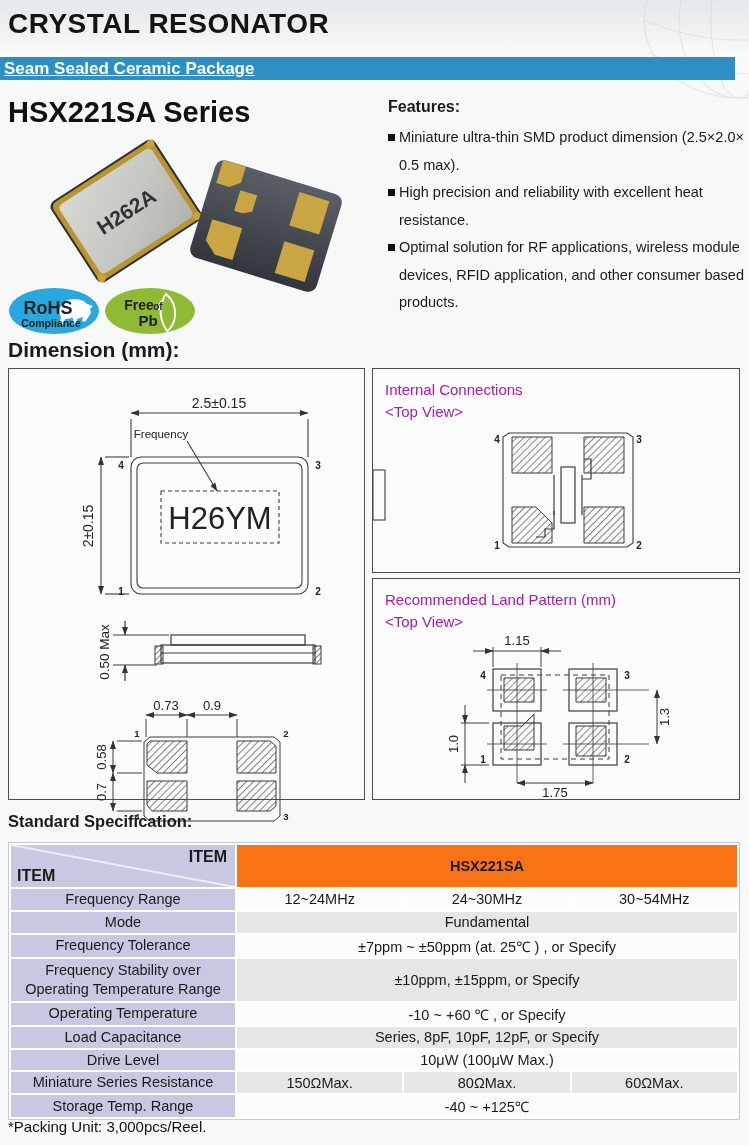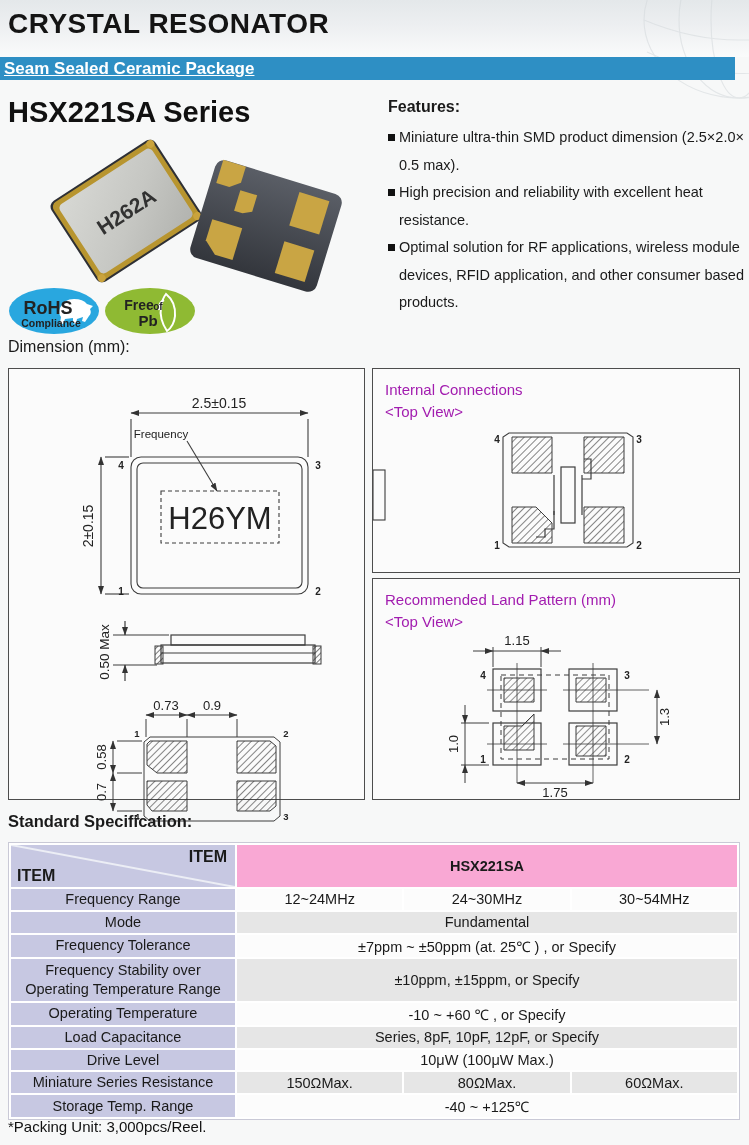--- a/index.html
+++ b/index.html
@@ -19,38 +19,38 @@
   .series { position:absolute; left:8px; top:96px; font-size:29px; font-weight:bold; color:#111; }
   .photo { position:absolute; left:48px; top:133px; }
   .badges { position:absolute; left:8px; top:286px; }
 
   .features { position:absolute; left:388px; top:98px; width:356px; }
   .features h3 { font-size:16px; font-weight:bold; margin-bottom:8px; }
   .feat { display:flex; align-items:flex-start; font-size:14.5px; line-height:1.9; }
   .feat .sq { flex:0 0 auto; width:7px; height:7px; background:#111; margin:10px 4px 0 0; }
 
   
-  .dim-h { position:absolute; left:8px; top:338px; font-size:16px; font-weight:normal; }
+  .dim-h { position:absolute; left:8px; top:338px; font-size:21px; font-weight:bold; }
   .panel { position:absolute; background:#fbfbfb; border:1.5px solid #4d4d4d; }
   .p-left { left:8px;  top:368px; width:357px; height:432px; }
   .p-ic   { left:372px; top:368px; width:368px; height:205px; }
   .p-lp   { left:372px; top:578px; width:368px; height:222px; }
   .ptitle { font-size:15px; color:#a21caf; padding:10px 0 0 12px; line-height:1.45; }
   svg text { font-family:"Liberation Sans", sans-serif; fill:#222; }
 
   
   .spec-h { position:absolute; left:8px; top:812px; font-size:16.5px; font-weight:bold; }
   .spec-wrap { position:absolute; left:8px; top:842px; width:732px; background:#fff; border:1px solid #c9c9d6; }
   table.spec { border-collapse:separate; border-spacing:2px; width:100%; background:#fff; }
   table.spec td { text-align:center; font-size:14.5px; padding:1px 2px; }
   td.lab { background:#c7c8e2; width:224px; line-height:1.3; }
   td.v0 { background:#fcfcfc; }
   td.v1 { background:#e6e6e6; }
   td.corner { background:#c7c8e2; position:relative; height:42px; }
-  td.model { background:#f9a8d4; font-size:17px; font-weight:bold; }
+  td.model { background:#f97316; font-size:17px; font-weight:bold; }
   .corner .t { position:absolute; right:8px; top:3px; font-size:16px; font-weight:bold; }
   .corner .i { position:absolute; left:6px; bottom:2px; font-size:16px; font-weight:bold; }
   .rowv { height:20px; }
 
   .footnote { position:absolute; left:8px; top:1118px; font-size:15px; color:#111; }
 </style>
 </head>
 <body>
 
 <div class="page">

